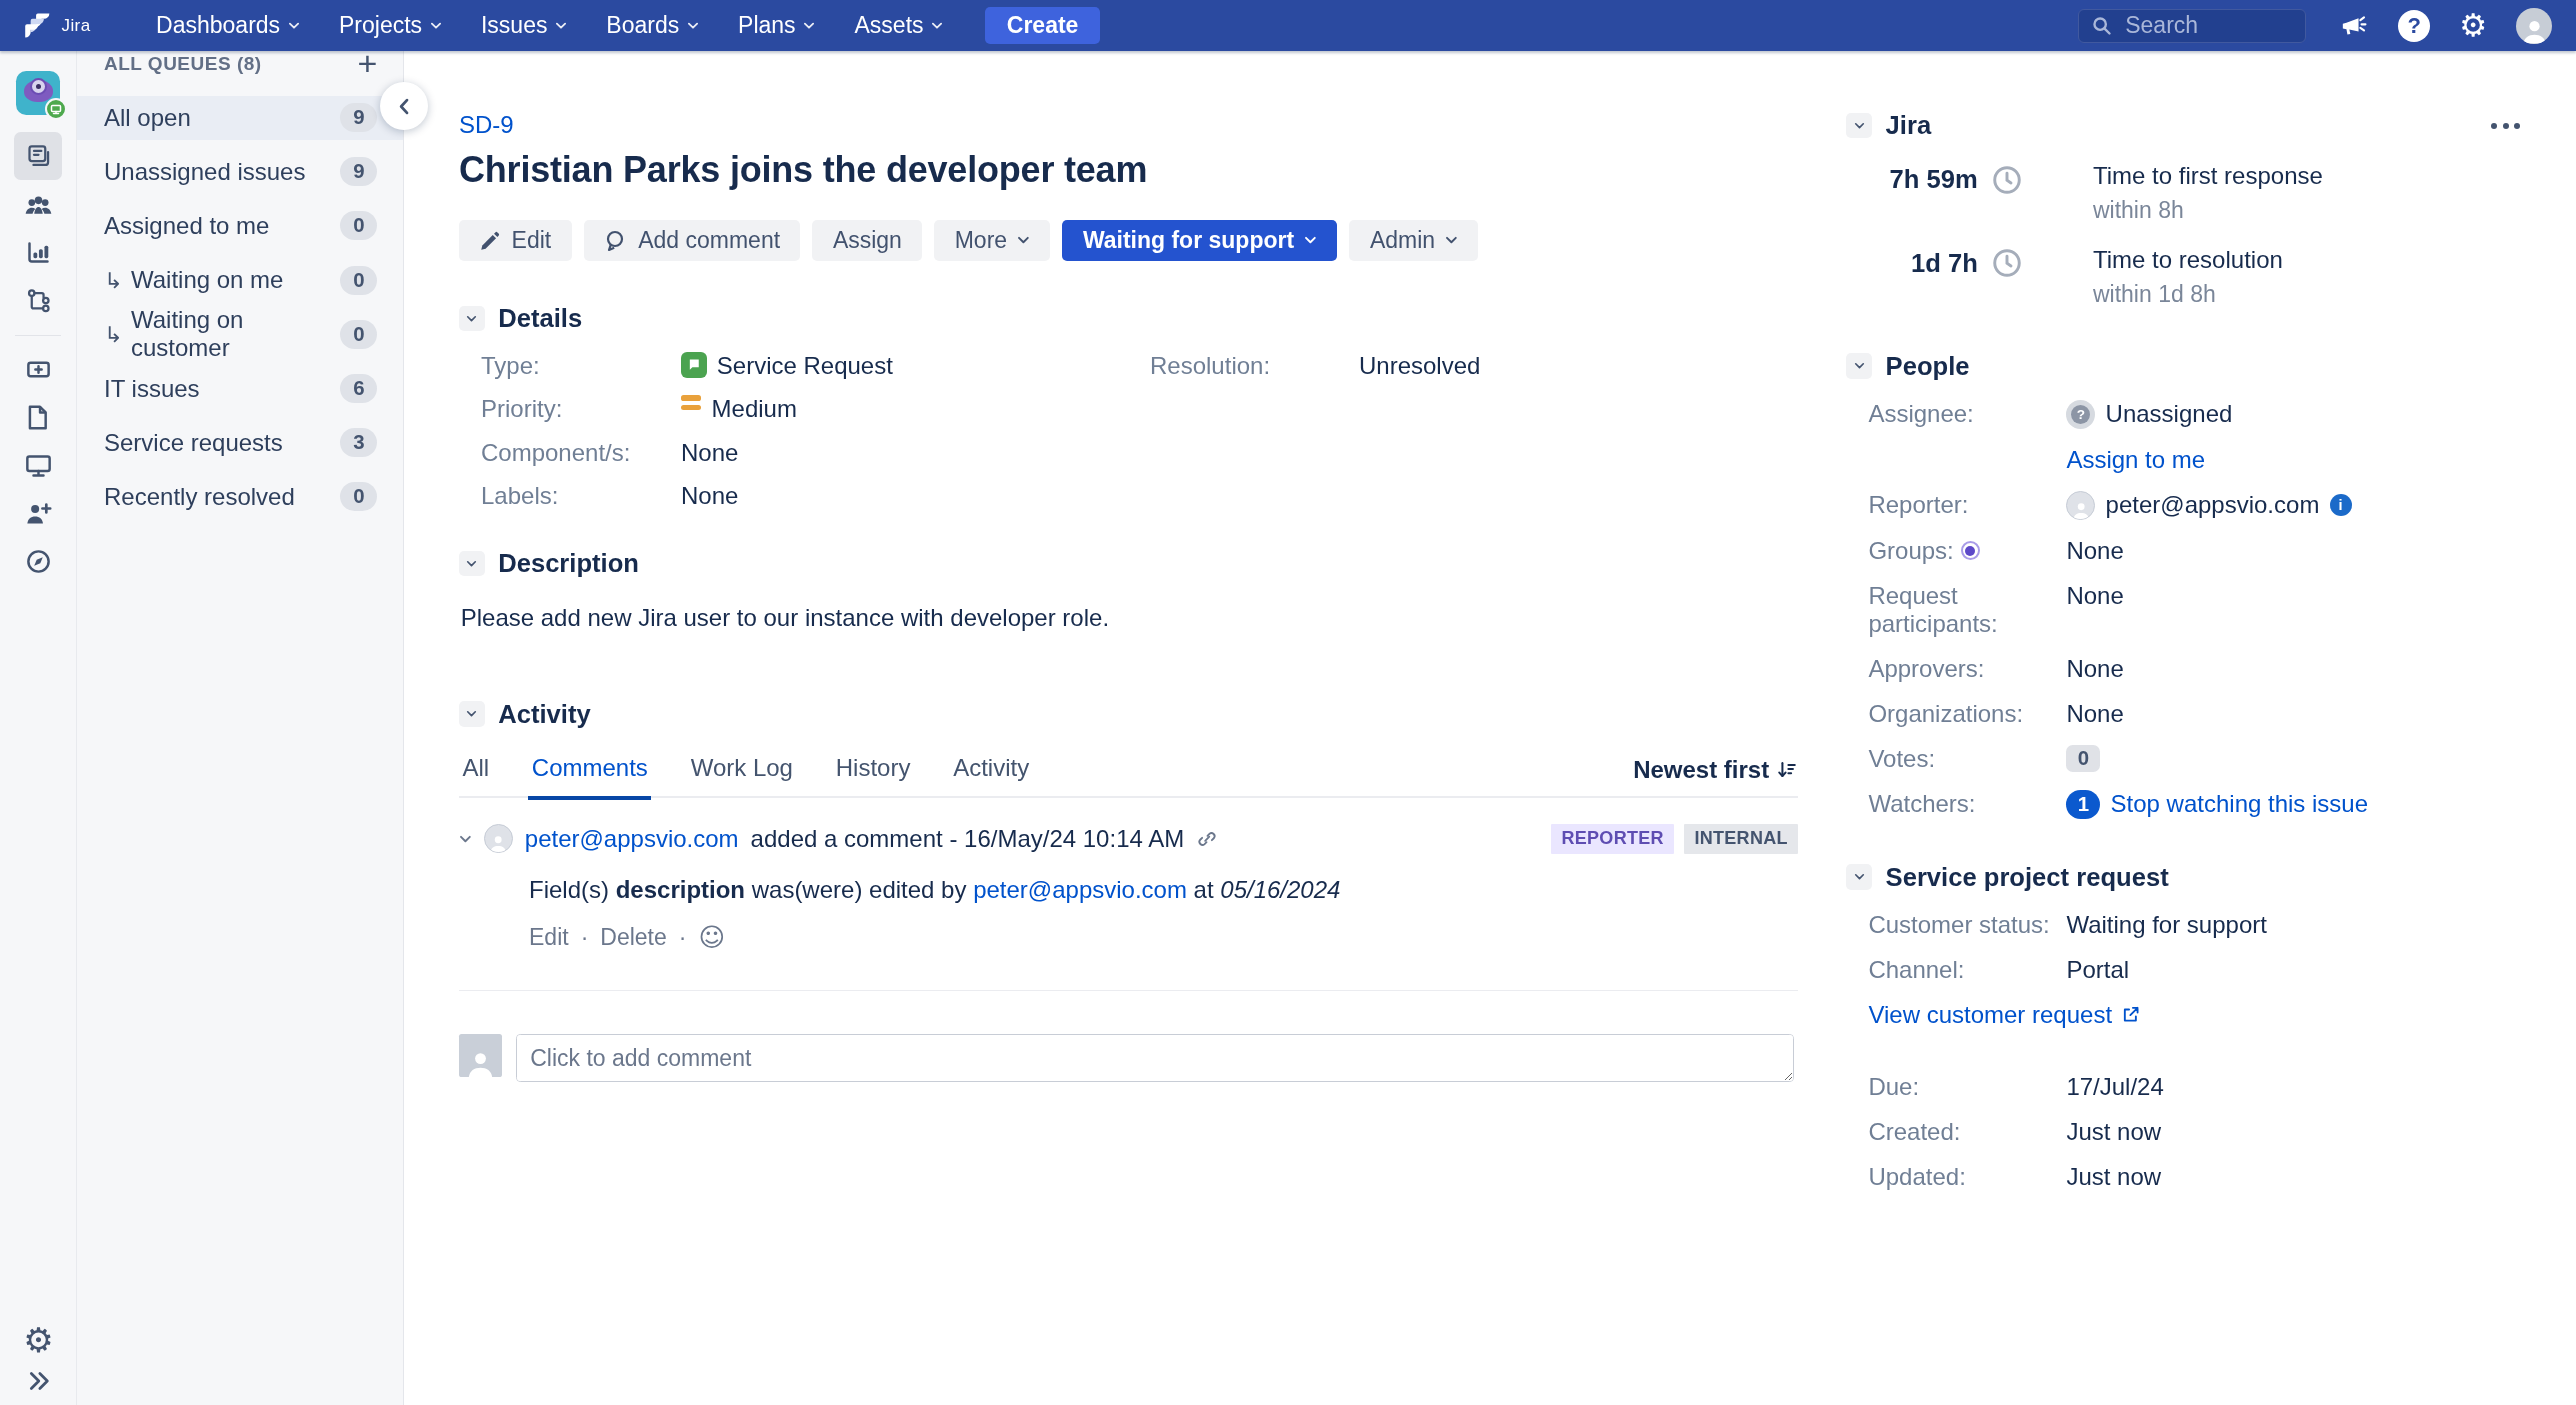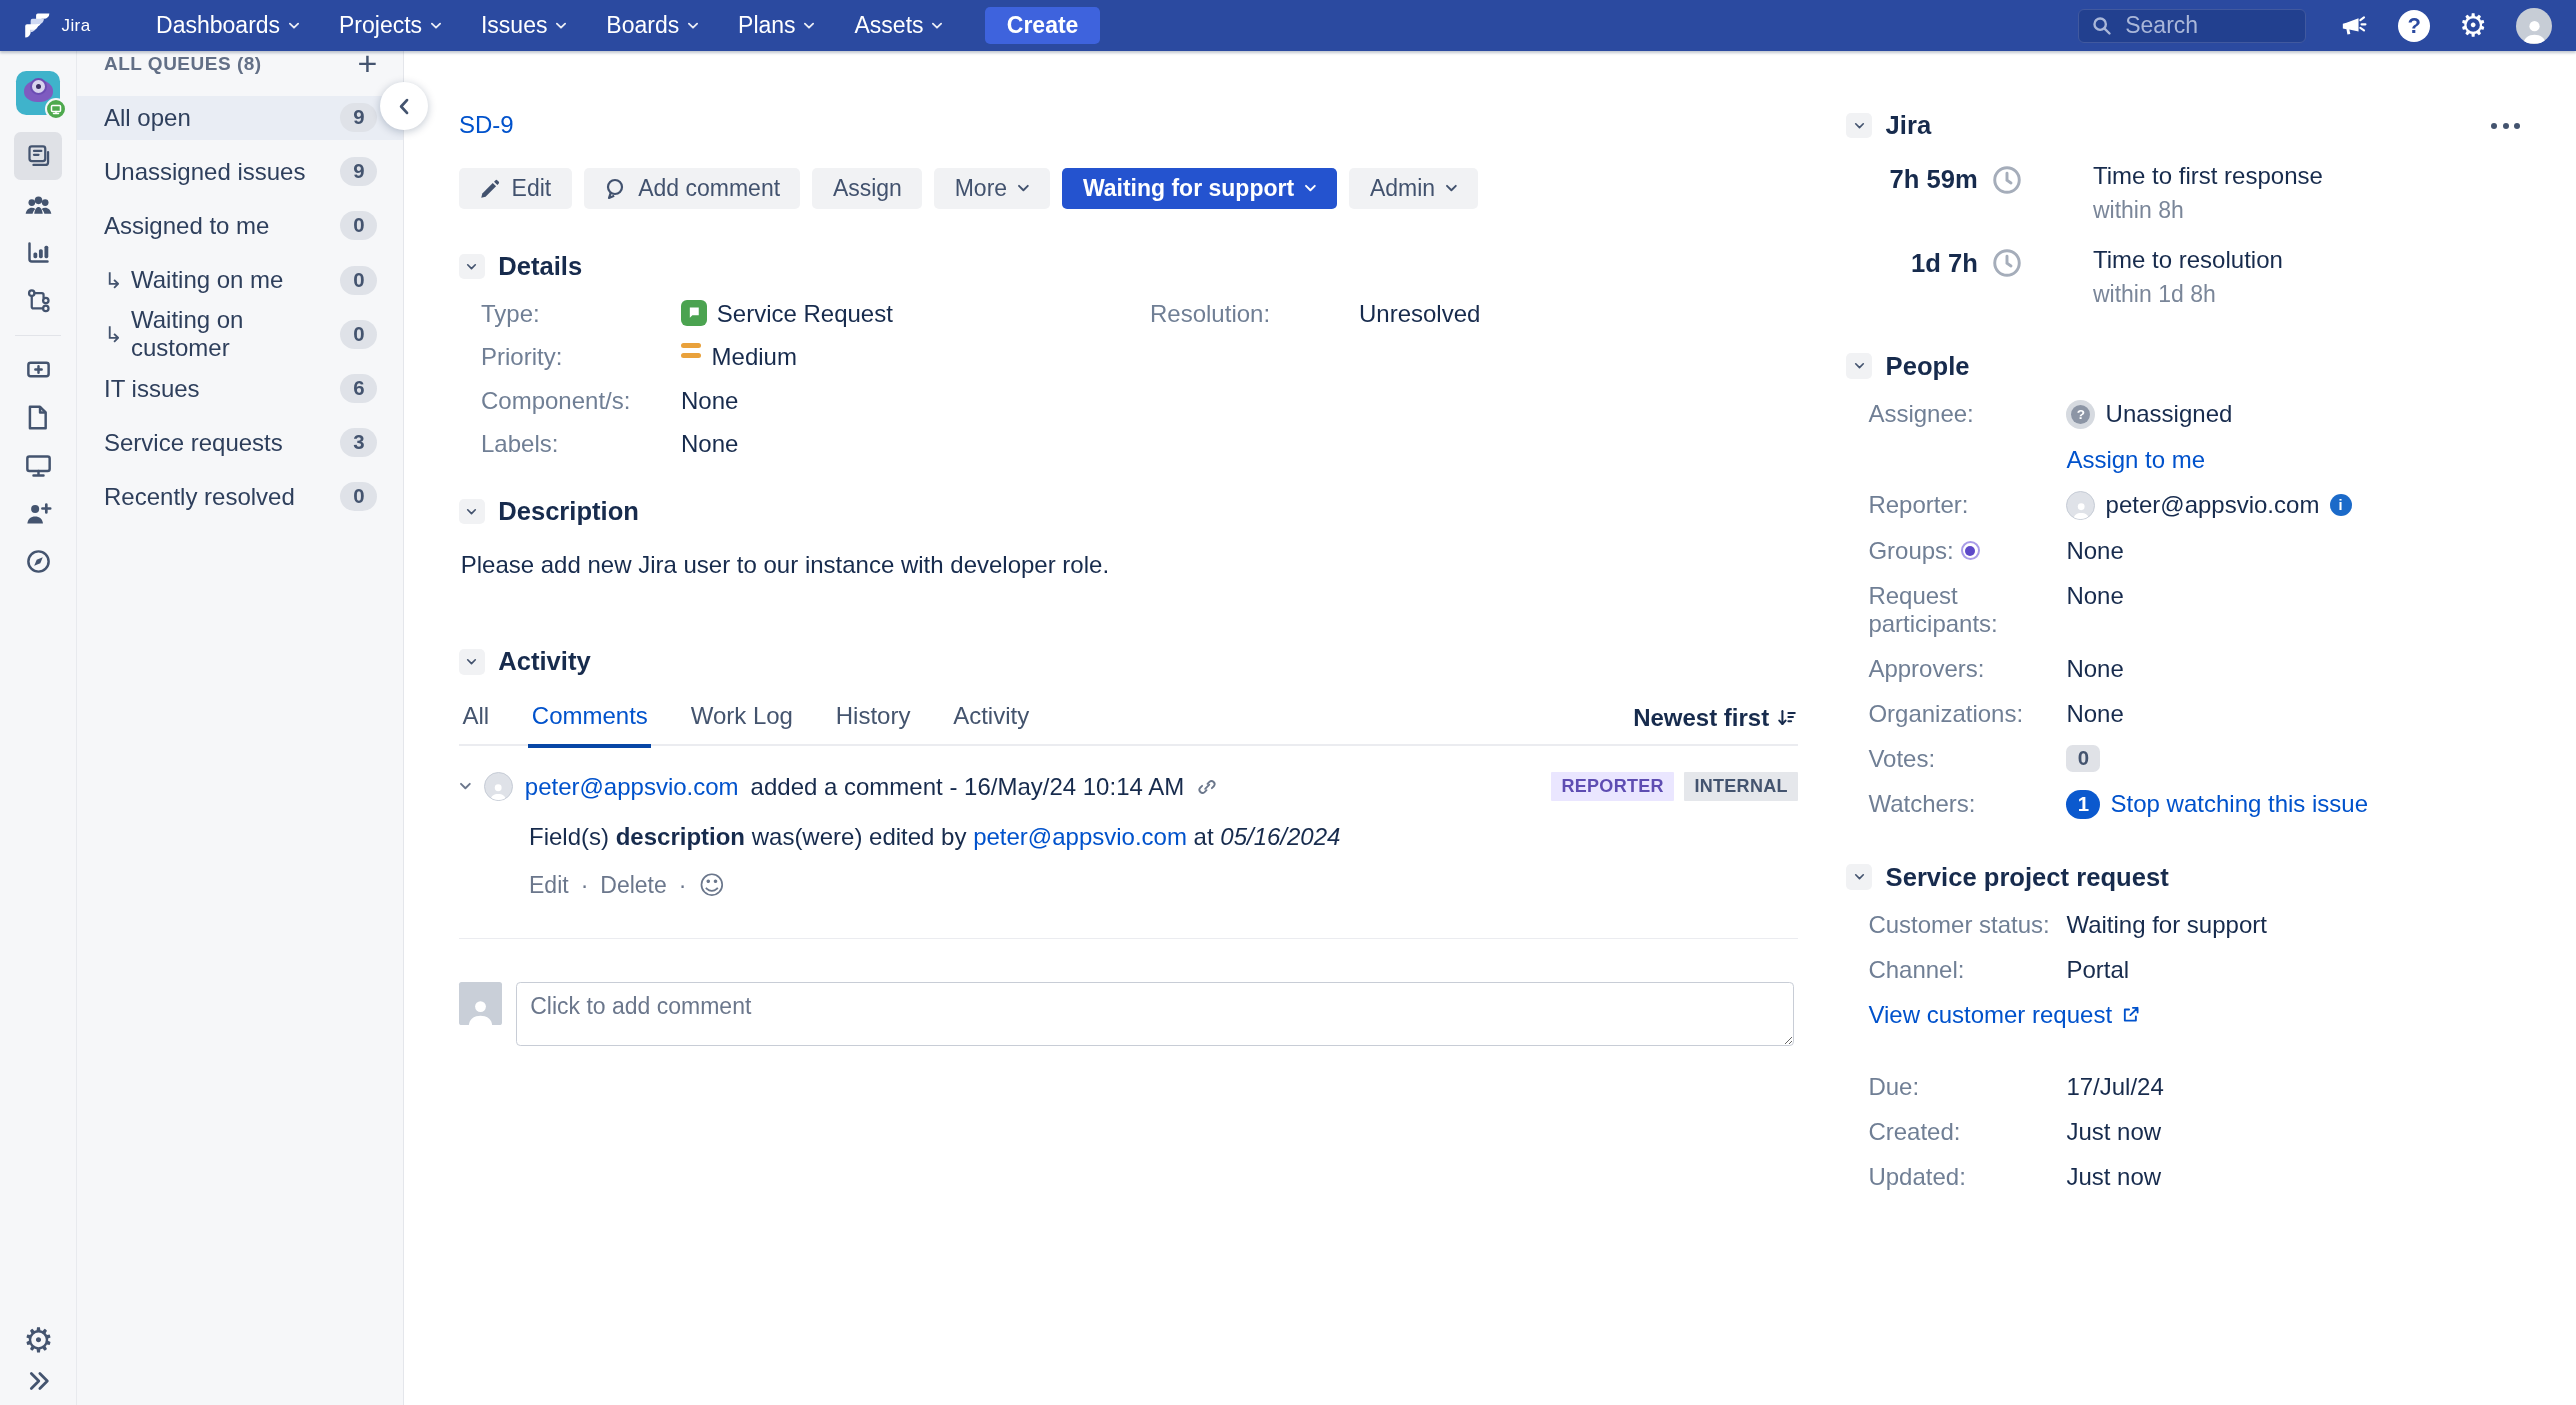--- a/index.html
+++ b/index.html
@@ -112,21 +112,21 @@
   .c-body .lnk { color:#0052CC; cursor:pointer; }
   .c-body .dt { font-style:italic; }
   .c-actions { margin:20.4px 0 0 70px; display:flex; align-items:center; gap:12px; font-size:23px; color:#6B778C; }
   .c-actions .act { cursor:pointer; }
   .c-actions .sep::before { content:"·"; color:#6B778C; }
   .smiley { font-family:"DejaVu Sans",sans-serif; font-size:25.6px; color:#6B778C; cursor:pointer; line-height:1; }
   .c-divider { margin-top:39px; border-top:1.7px solid #EBECF0; width:1339px; }
 
   .add-comment { margin-top:43px; display:flex; gap:13.6px; }
   .ac-avatar { width:43px; height:43px; background:#C9CFD8; border-radius:2.6px; overflow:hidden; display:flex; align-items:flex-end; justify-content:center; }
-  .ac-input { width:1278px; height:64px; border:1.7px solid #C8CDD6; border-radius:4.3px; font-family:inherit;
+  .ac-input { width:1278px; height:48px; border:1.7px solid #C8CDD6; border-radius:4.3px; font-family:inherit;
               font-size:23px; color:#172B4D; padding:10.2px 13.6px; resize:both; background:#fff; }
   .ac-input::placeholder { color:#6B778C; }
 
   
   .rightpanel { position:absolute; top:51px; left:1843px; right:0; bottom:0; background:#fff; padding:0 53px 0 3.4px; }
   .rp-sec-head { display:flex; align-items:center; gap:13.6px; }
   .rp-first { margin-top:60px; }
   .sla-menu { margin-left:auto; display:flex; gap:5.1px; padding:8.5px 3.4px; cursor:pointer; }
   .sla-menu i { width:6px; height:6px; border-radius:50%; background:#44546F; }
   .sla-row { display:flex; align-items:flex-start; gap:13.6px; margin-top:22px; padding-left:3.4px; }
@@ -371,20 +371,21 @@
 <button class="collapse-btn">
   <svg width="13.6" height="17" viewBox="0 0 10 16">
       <path d="M8 2L2.5 8 8 14" fill="none" stroke="currentColor" stroke-width="2.6" stroke-linecap="round" stroke-linejoin="round"></path>
     </svg>
 </button>
 
 <main class="main">
   <a class="return-link">Return to queue</a>
 
   <div class="breadcrumb">SD-9</div>
+  <h1 class="issue-title">Christian Parks joins the developer team</h1>
 
   <div class="toolbar">
     <button class="tbtn">
       <svg width="22" height="22" viewBox="0 0 24 24">
           <path d="M3.6 16.8L2.5 21.5l4.7-1.1L18.6 9 15 5.4z" fill="#42526E"></path>
           <path d="M16.4 4l3.6 3.6 1.4-1.4a1.6 1.6 0 0 0 0-2.3l-1.3-1.3a1.6 1.6 0 0 0-2.3 0z" fill="#42526E"></path>
         </svg>
       <span>Edit</span>
     </button>
     <button class="tbtn">

